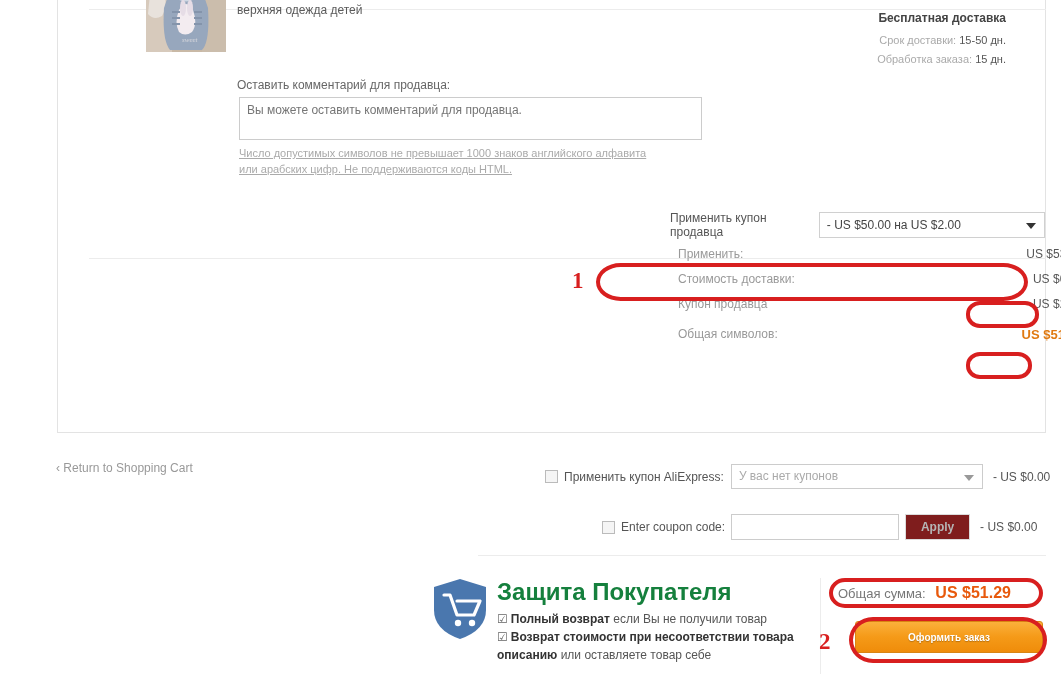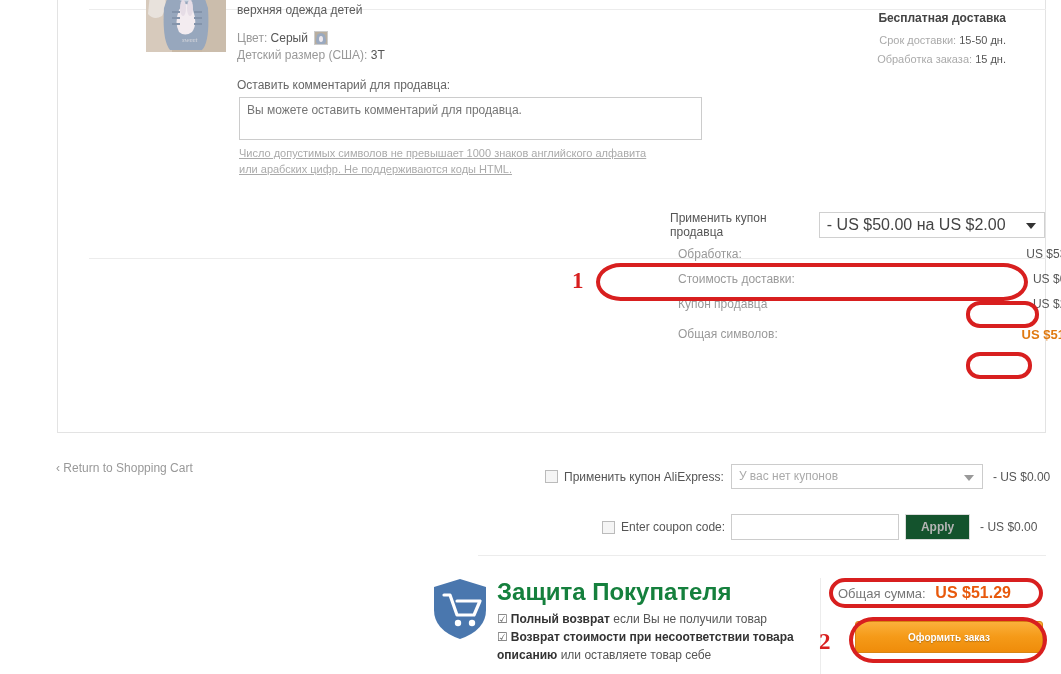--- a/index.html
+++ b/index.html
@@ -143,21 +143,21 @@
     font-size: 12px;
     color: #555;
     margin-right: 8px;
   }
   .seller-coupon-select {
     position: relative;
     width: 245px;
     height: 26px;
     border: 1px solid #d0d0d0;
     background: #fff;
-    font-size: 16px;
+    font-size: 12px;
     color: #444;
     line-height: 24px;
     padding-left: 7px;
   }
   .seller-coupon-select .caret {
     position: absolute;
     right: 8px;
     top: 10px;
     width: 0; height: 0;
     border-left: 5px solid transparent;
@@ -247,21 +247,21 @@
     background: #fff;
     font-family: "Liberation Sans", sans-serif;
     font-size: 12px;
     padding: 0 6px;
   }
   .apply-btn {
     width: 65px;
     height: 26px;
     margin-left: 6px;
     border: 1px solid #dcdcdc;
-    background: #14532d;
+    background: #7f1d1d;
     color: #b5b5b5;
     font-family: "Liberation Sans", sans-serif;
     font-size: 12px;
     font-weight: bold;
   }
 
   
   .bp-sep {
     position: absolute;
     left: 478px;
@@ -382,37 +382,20 @@
         <ellipse cx="37" cy="40" rx="3" ry="8" fill="#e6dde6"></ellipse>
         <ellipse cx="44" cy="40" rx="3" ry="8" fill="#e6dde6"></ellipse>
         <path d="M26 44 l8 0 M26 50 l8 0 M26 56 l8 0" stroke="#8494ab" stroke-width="2"></path>
         <path d="M48 44 l8 0 M48 50 l8 0 M48 56 l8 0" stroke="#8494ab" stroke-width="2"></path>
         <text x="36" y="74" font-size="7" fill="#d8d8dd" font-family="Liberation Serif, serif" font-style="italic">sweet</text>
       </svg>
     </div>
 
     <div class="prod-info">
       <a class="prod-title">бесплатная доставка! 2014 новых зимняя куртка для девушки одеёды ребенка для девочек ребенка одеёда зимнее пальто парка дэсси верхняя одежда детей</a>
-      <div class="prod-attrs">
-        <div>
-          <span>Цвет:</span>
-          <span class="val">Серый</span>
-          <span class="swatch">
-            <svg width="12" height="12" viewBox="0 0 12 12">
-              <rect width="12" height="12" fill="#b9ae9e"></rect>
-              <path d="M2 3 q4 -4 8 0 l1 5 q0 4 -2 4 l-6 0 q-2 0 -2 -4 z" fill="#9aa9bf"></path>
-              <ellipse cx="6" cy="7" rx="2" ry="3" fill="#efe9ee"></ellipse>
-            </svg>
-          </span>
-        </div>
-        <div>
-          <span>Детский размер (США):</span>
-          <span class="val">3T</span>
-        </div>
-      </div>
     </div>
 
     <div class="ship-free">Бесплатная доставка</div>
     <div class="ship-line l1">
       <span>Срок доставки:</span>
       <span class="v">15-50 дн.</span>
     </div>
     <div class="ship-line l2">
       <span>Обработка заказа:</span>
       <span class="v">15 дн.</span>
@@ -426,21 +409,21 @@
   <div class="seller-coupon-row">
     <span class="seller-coupon-label">Применить купон продавца</span>
     <div class="seller-coupon-select">
       <span>- US $50.00 на US $2.00</span>
       <span class="caret"></span>
     </div>
   </div>
 
   <div class="totals">
     <div class="total-row">
-      <span class="lbl">Обработка:</span>
+      <span class="lbl">Применить:</span>
       <span class="amt">US $53.29</span>
     </div>
     <div class="total-row">
       <span class="lbl">Стоимость доставки:</span>
       <span class="amt">US $0.00</span>
     </div>
     <div class="total-row">
       <span class="lbl">Купон продавца</span>
       <span class="amt">US $2.00</span>
     </div>

